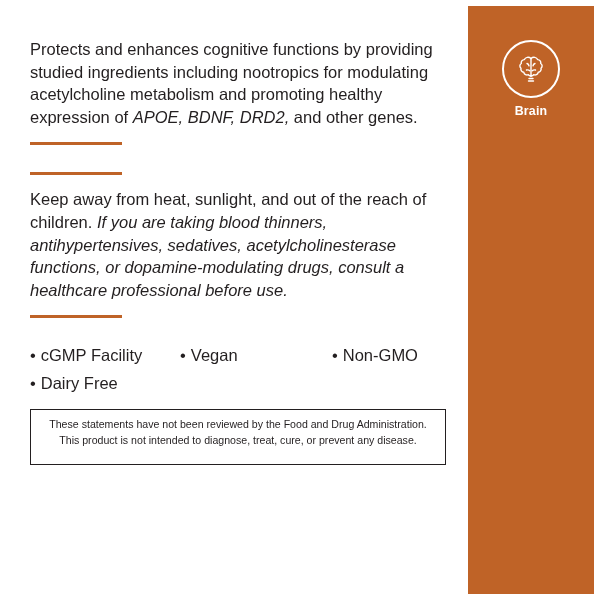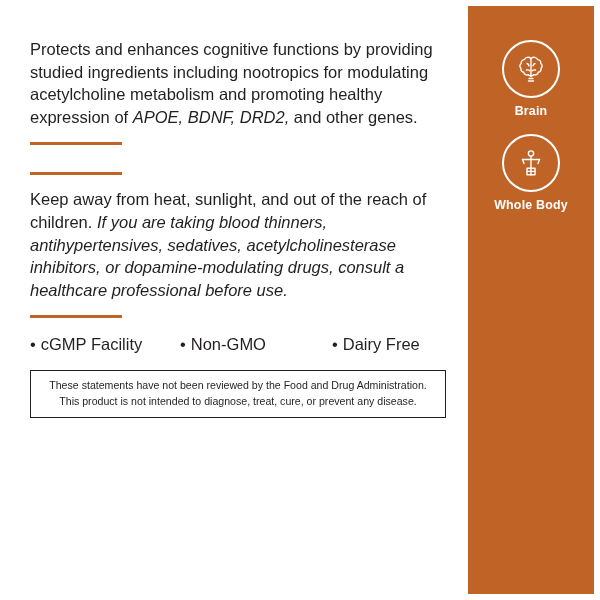--- a/index.html
+++ b/index.html
@@ -59,37 +59,37 @@
     background: #bf6327;
     margin: 14px 0 13px 0;
   }
 
   
   .bullets {
     display: grid;
     grid-template-columns: 150px 152px auto;
     grid-auto-rows: auto;
     row-gap: 4px;
-    margin-top: 2px;
+    margin-top: 13px;
   }
   .bullet {
     font-size: 16.5px;
     color: #231f20;
     line-height: 1.45;
     white-space: nowrap;
   }
   .bullet .dot {
     margin-right: 5px;
   }
 
   
   .disclaimer {
     margin-top: 13px;
     border: 1.5px solid #231f20;
-    padding: 7px 10px 8px 10px;
+    padding: 7px 10px 16px 10px;
     text-align: center;
     font-size: 10.6px;
     line-height: 1.45;
     color: #231f20;
   }
 
   
   .icon-block {
     display: flex;
     flex-direction: column;
@@ -122,26 +122,27 @@
 
   <div class="main-panel">
 
     <p class="body-text"><span>Protects and enhances cognitive functions by providing studied ingredients including nootropics for modulating acetylcholine metabolism and promoting healthy expression of </span><span class="ital">APOE, BDNF, DRD2,</span><span> and other genes.</span></p>
 
     <div class="divider"></div>
 
 
     <div class="divider"></div>
 
-    <p class="body-text"><span>Keep away from heat, sunlight, and out of the reach of children. </span><span class="ital">If you are taking blood thinners, antihypertensives, sedatives, acetylcholinesterase inhibitors, or dopamine-modulating drugs, consult a healthcare professional before use.</span></p>
+    <p class="body-text"><span>Keep away from heat, sunlight, and out of the reach of children. </span><span class="ital">If you are taking blood thinners, antihypertensives, sedatives, acetylcholinesterase functions, or dopamine-modulating drugs, consult a healthcare professional before use.</span></p>
 
     <div class="divider"></div>
 
     <div class="bullets">
       <div class="bullet"><span class="dot">•</span><span>cGMP Facility</span></div>
+      <div class="bullet"><span class="dot">•</span><span>Vegan</span></div>
       <div class="bullet"><span class="dot">•</span><span>Non-GMO</span></div>
       <div class="bullet"><span class="dot">•</span><span>Dairy Free</span></div>
     </div>
 
     <div class="disclaimer">These statements have not been reviewed by the Food and Drug Administration. This product is not intended to diagnose, treat, cure, or prevent any disease.</div>
 
   </div>
 
   <div class="side-panel">
 
@@ -152,29 +153,16 @@
           <path d="M17 6.5c2.2-2 5.6-1.4 6.6 1.1 2.3.1 3.6 2 3.1 3.9 1.8 1.1 1.9 3.5.3 4.7.6 2-.8 3.9-2.8 4.1-.4 2.1-2.6 3.2-4.5 2.4-.8 1.3-2.4 1.6-3.5.8"></path>
           <path d="M17 6.5v17.5"></path>
           <path d="M13 11.5c1 .4 1.8 1.2 2 2.3M21 11.5c-1 .4-1.8 1.2-2 2.3M12.5 18c1.2-.3 2.5 0 3.3.8M21.5 18c-1.2-.3-2.5 0-3.3.8"></path>
           <path d="M15 26.5h4M14.5 29h5"></path>
         </svg>
       </div>
       <div class="icon-caption">Brain</div>
     </div>
 
 
-    <div class="icon-block">
-      <div class="icon-circle">
-        <svg width="34" height="34" viewBox="0 0 34 34" fill="none" stroke="#ffffff" stroke-width="1.4" stroke-linecap="round" stroke-linejoin="round">
-          <circle cx="17" cy="7.5" r="2.6"></circle>
-          <path d="M17 10.2v12"></path>
-          <path d="M8.5 13.5h17"></path>
-          <path d="M8.5 13.5l1.5 4M25.5 13.5l-1.5 4"></path>
-          <path d="M13 22.2h8v6.5h-8z"></path>
-          <path d="M17 22.2v6.5M13 25.4h8"></path>
-        </svg>
-      </div>
-      <div class="icon-caption">Whole Body</div>
-    </div>
 
 
   </div>
 </div>
 
 </body></html>

